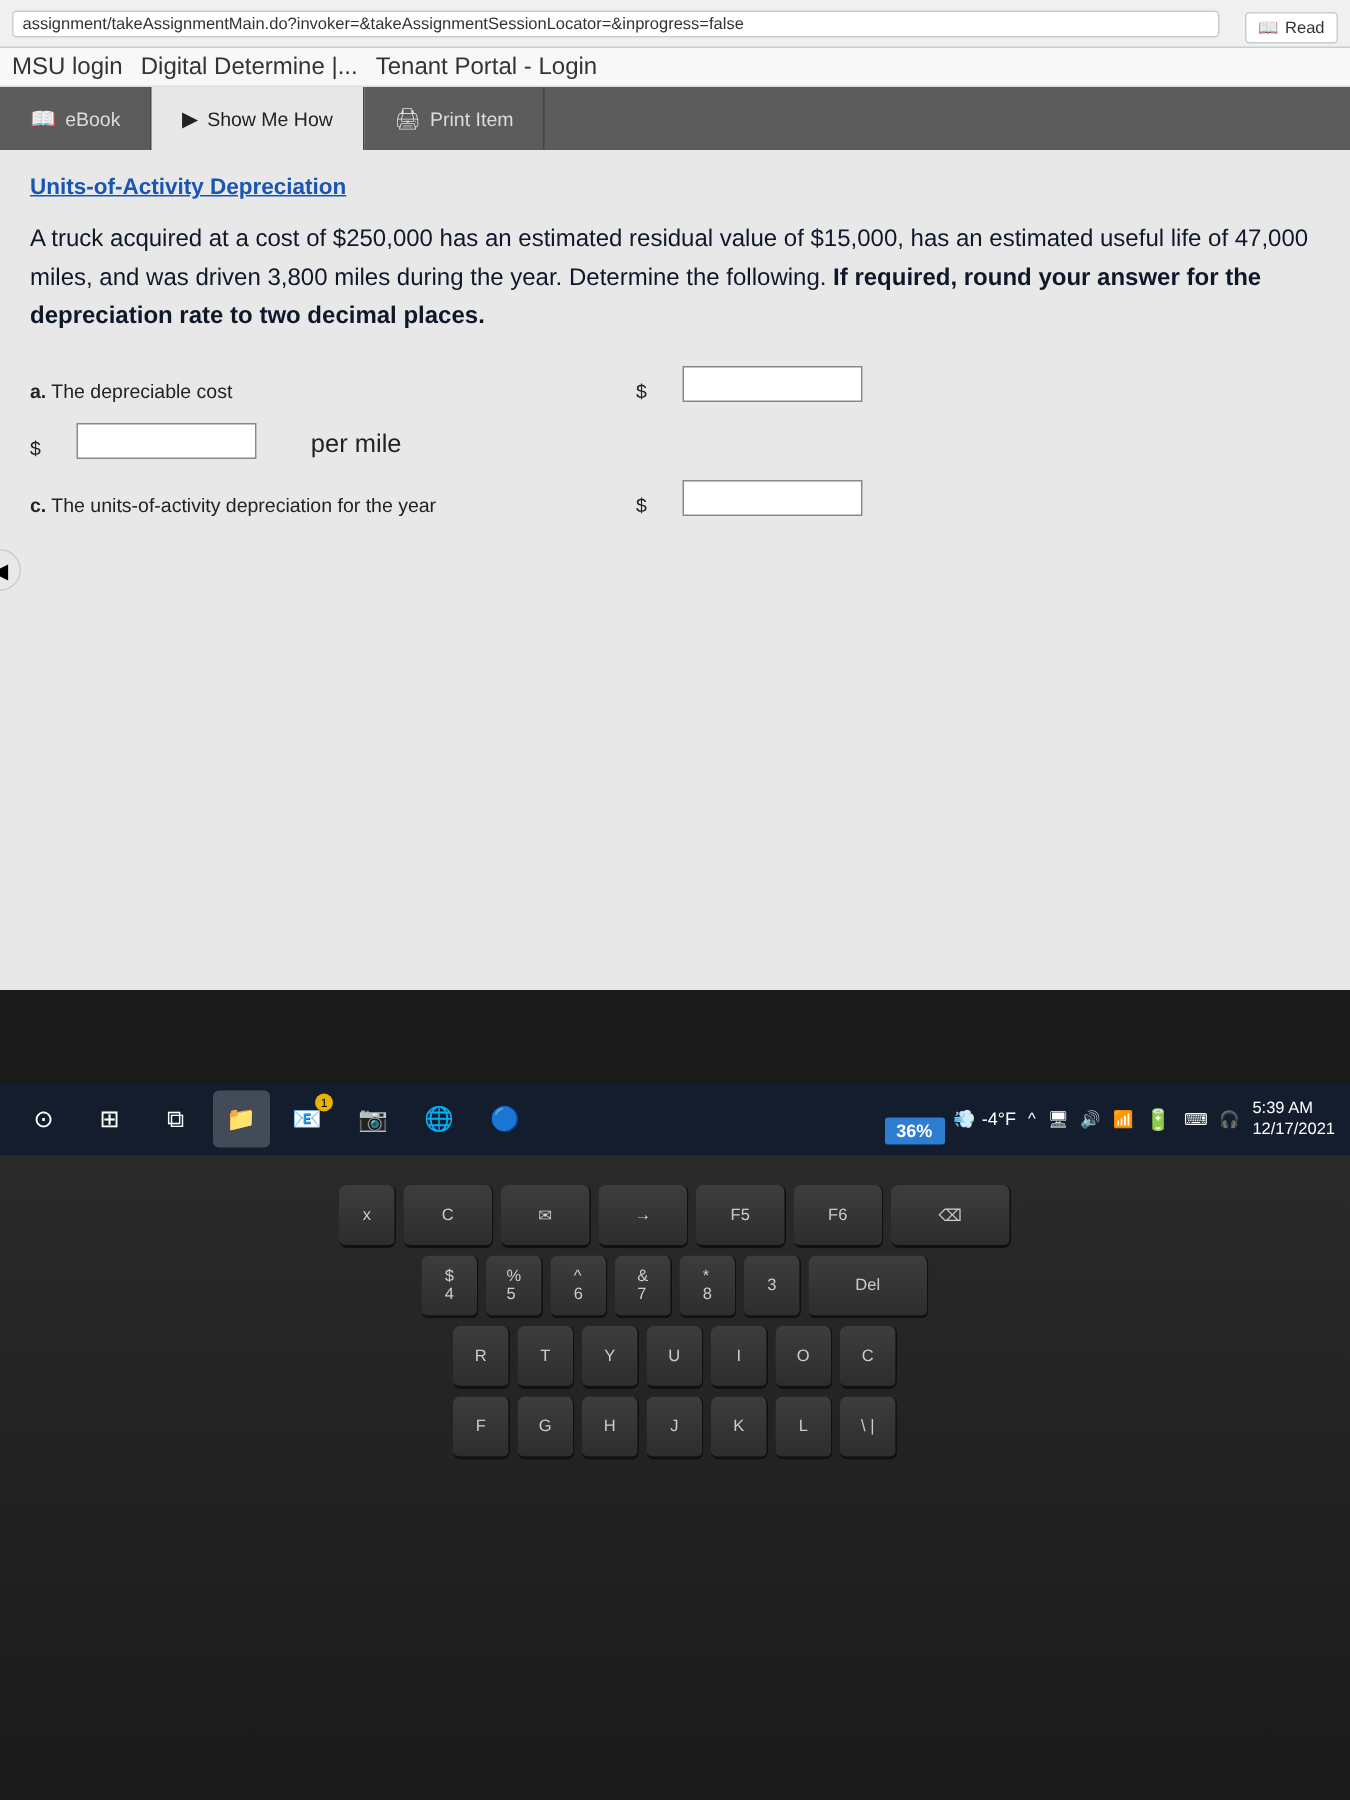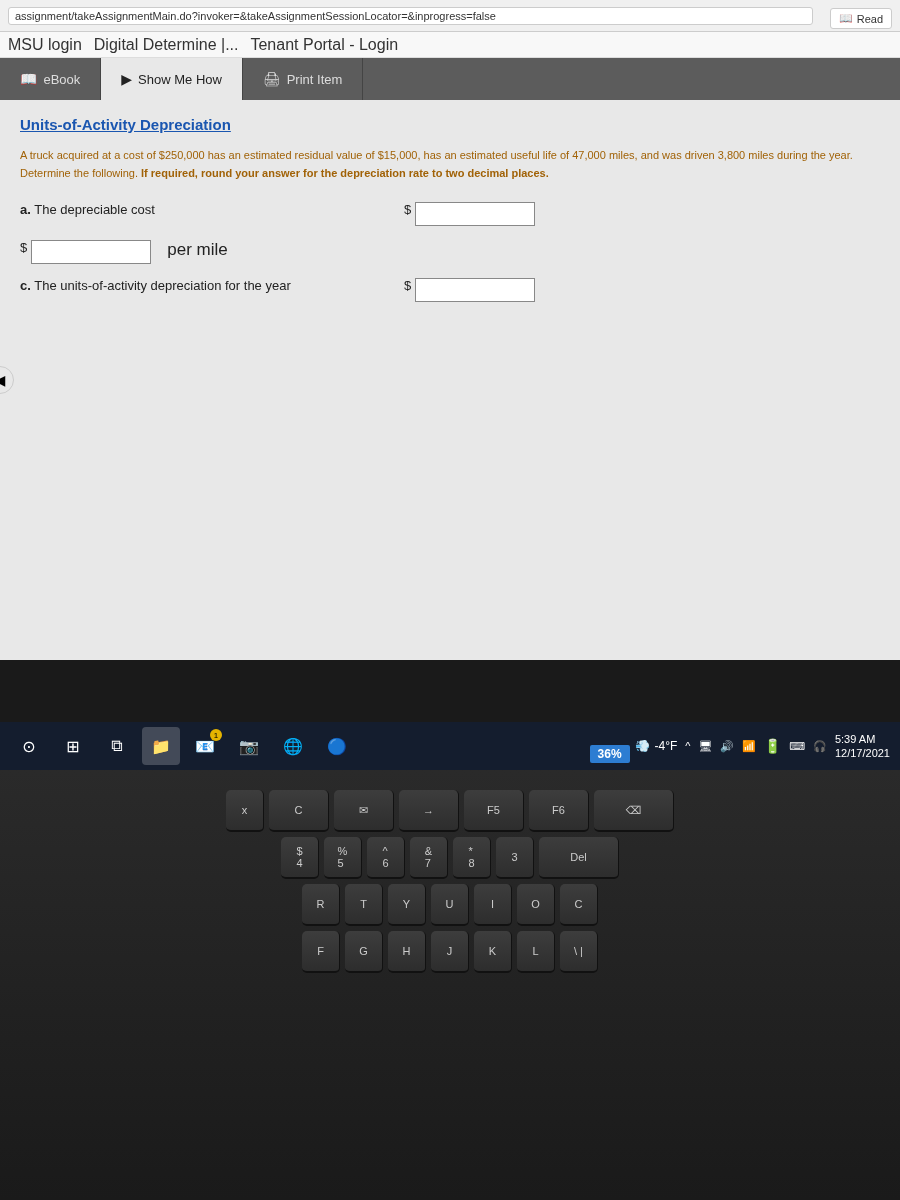--- a/index.html
+++ b/index.html
@@ -97,40 +97,40 @@
 
     .section-title {
       font-size: 15px;
       font-weight: bold;
       color: #1a56b0;
       margin-bottom: 14px;
       text-decoration: underline;
     }
 
     .problem-text {
-      font-size: 11px;
-      color: #a16207;
+      font-size: 16px;
+      color: #0f172a;
       line-height: 1.6;
       margin-bottom: 20px;
     }
     .problem-text strong {
       font-weight: bold;
     }
 
     .questions-container {
       display: flex;
       flex-direction: column;
       gap: 14px;
       margin-top: 10px;
     }
 
     .question-row {
       display: flex;
-      align-items: flex-start;
-      gap: 4px;
+      align-items: flex-end;
+      gap: 24px;
       font-size: 13px;
       color: #222;
     }
     .question-label {
       min-width: 380px;
     }
     .question-label .letter {
       font-weight: bold;
     }
     .dollar-sign {

